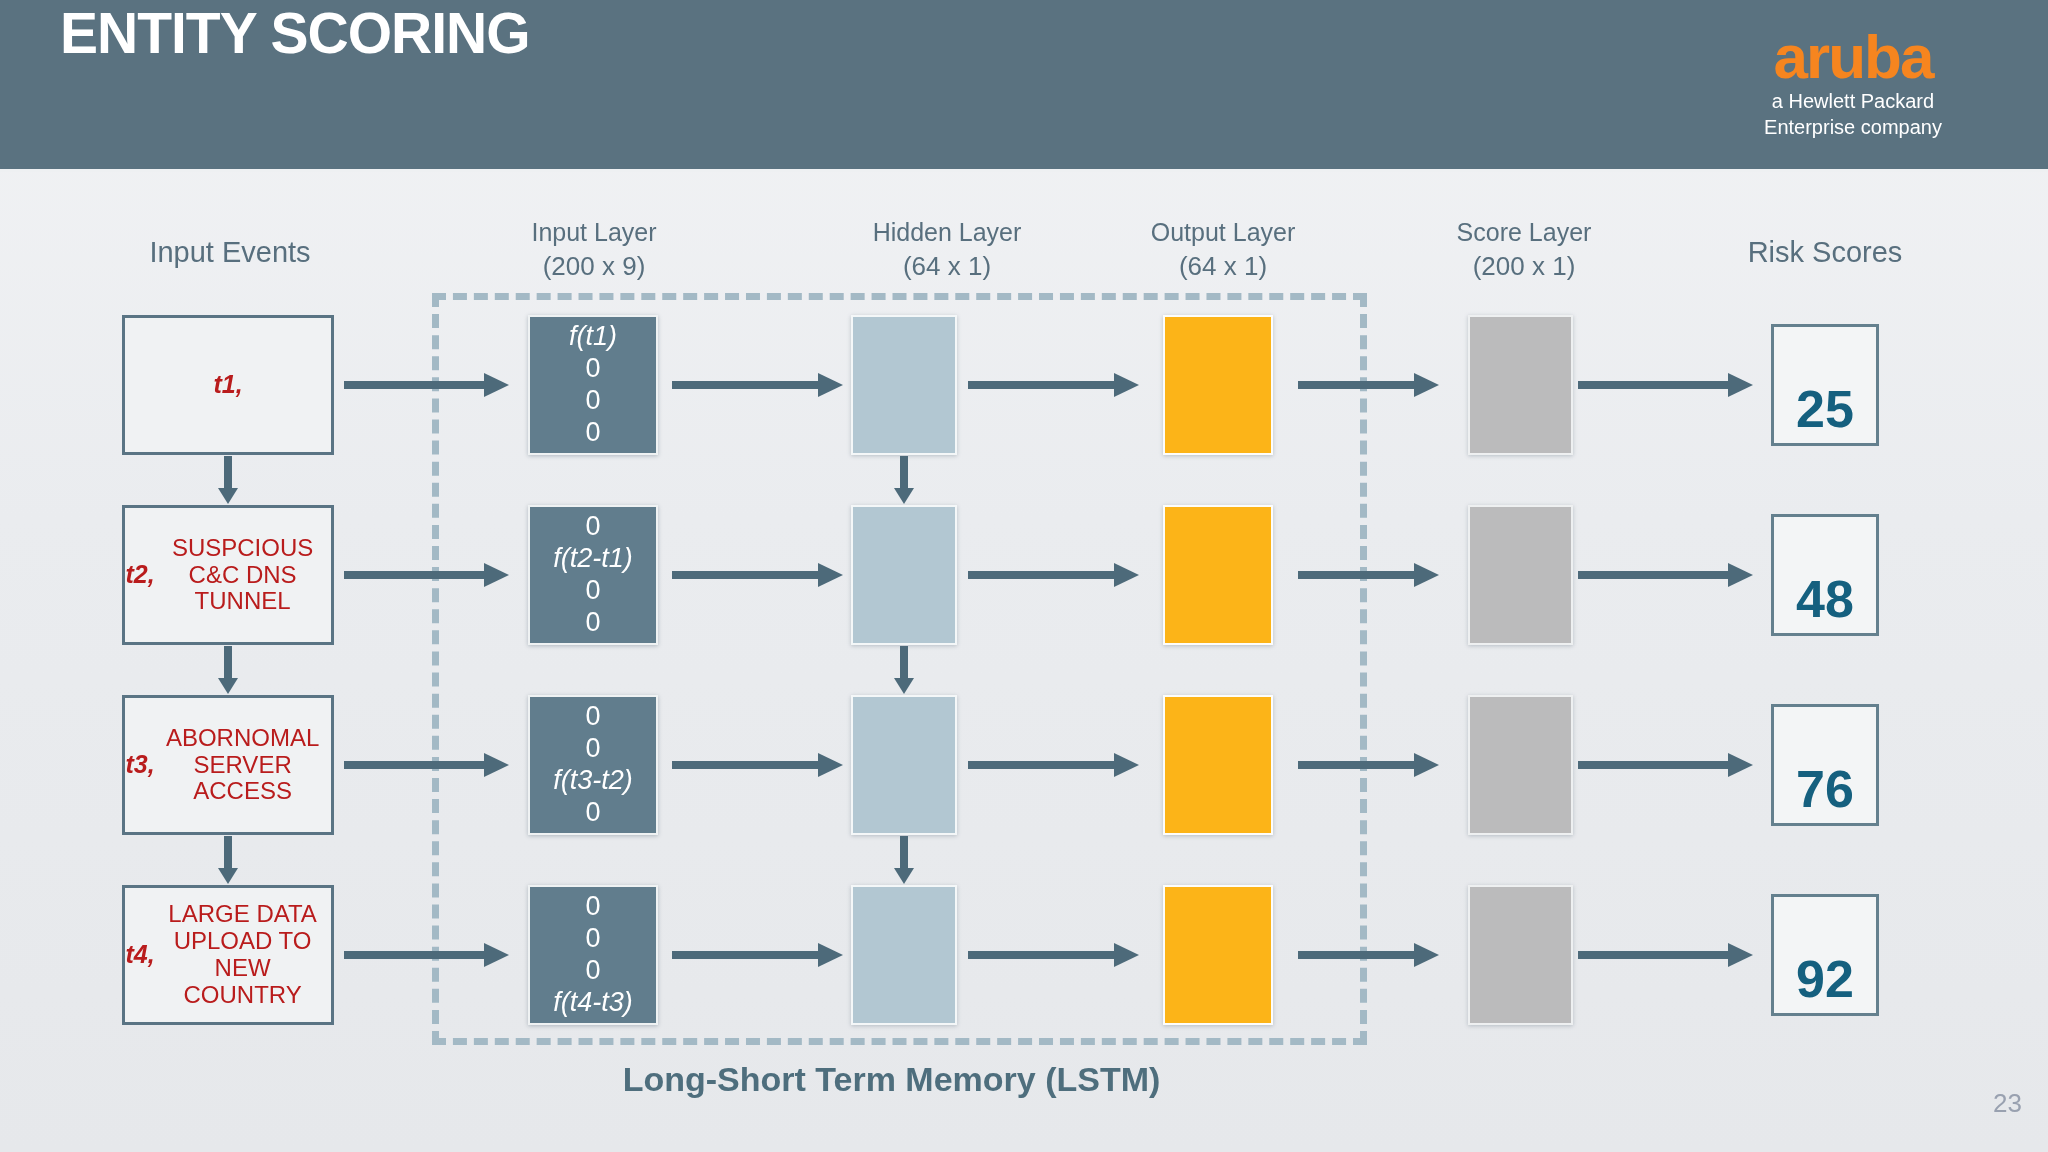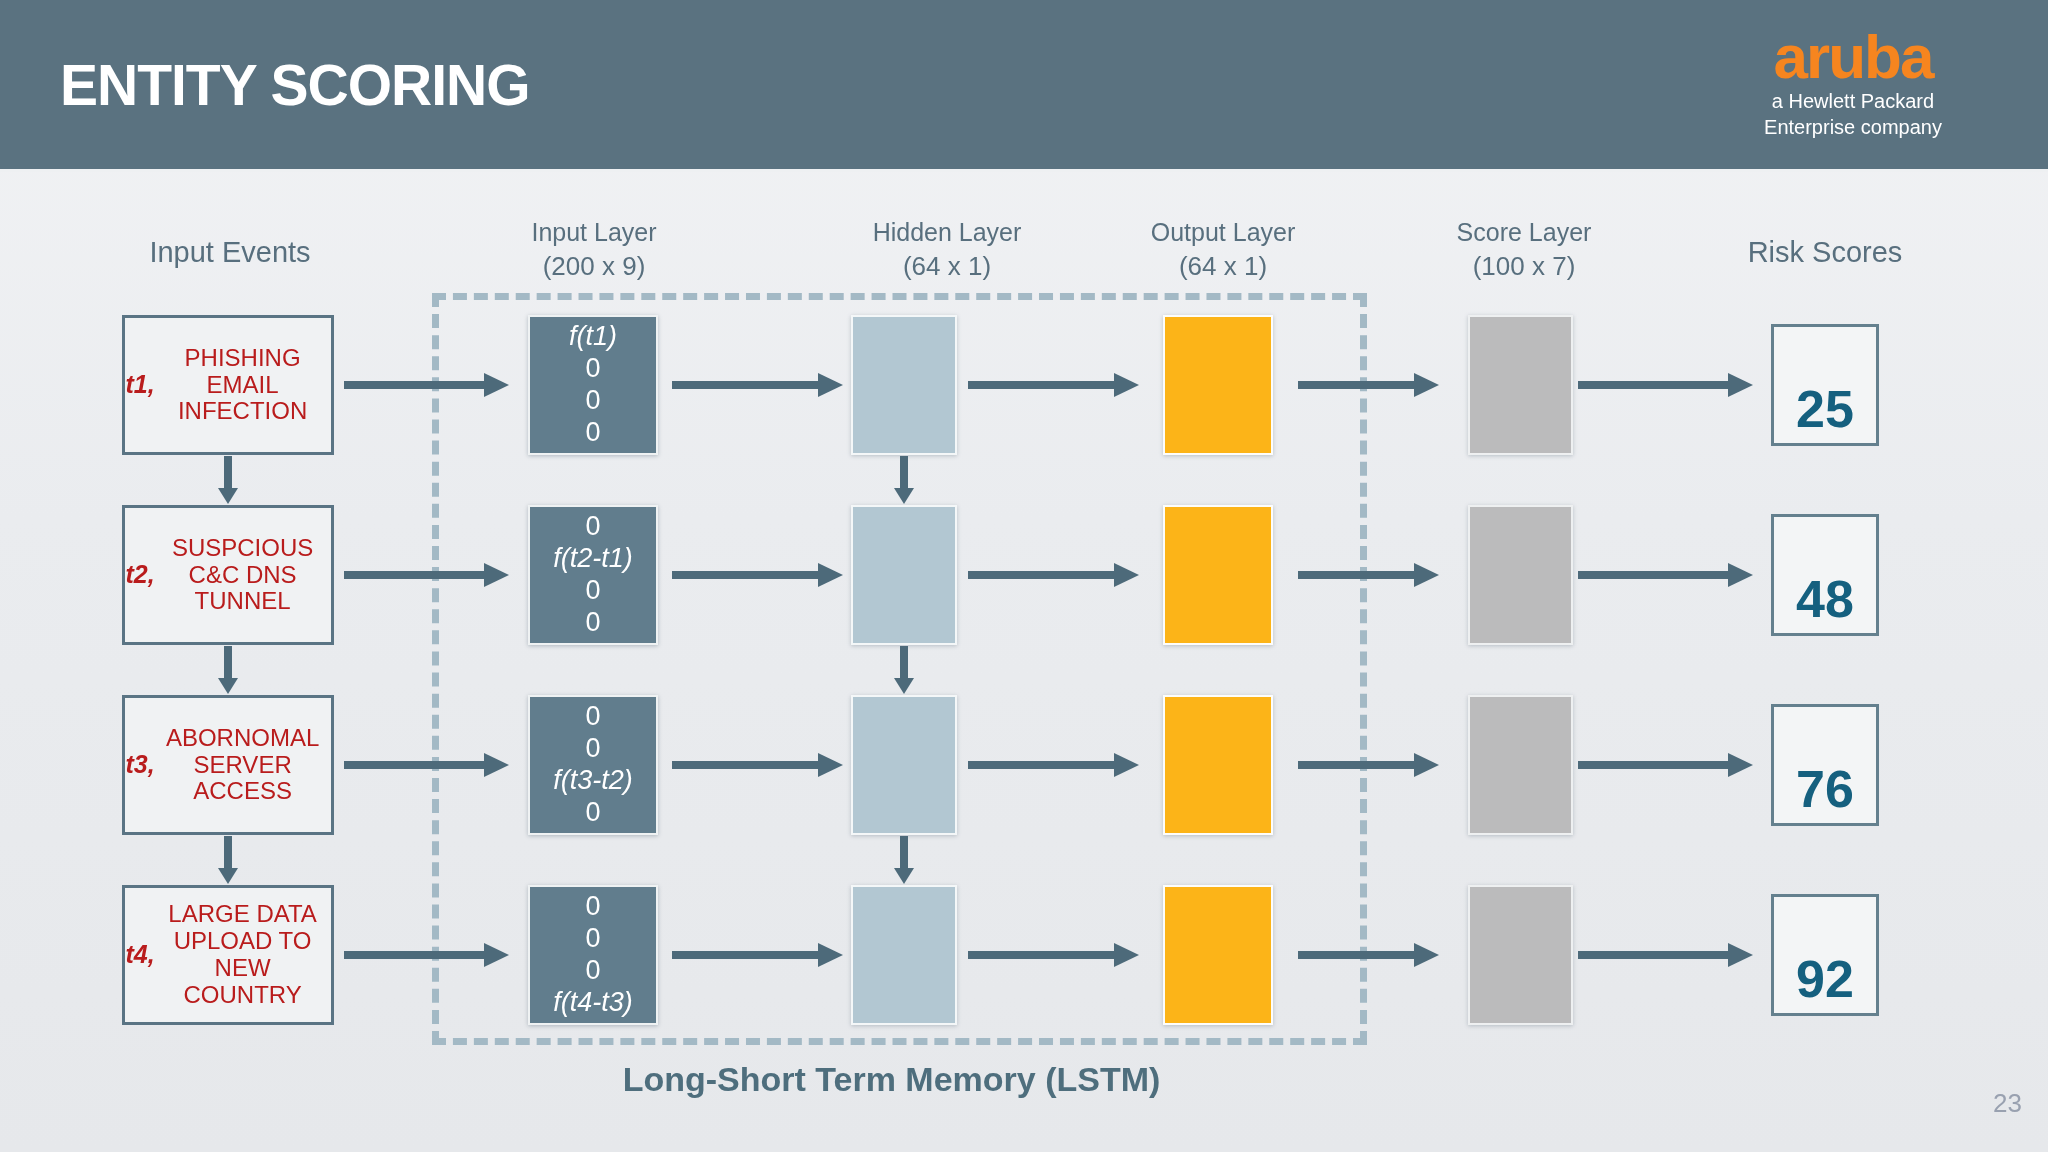--- a/index.html
+++ b/index.html
@@ -5,21 +5,21 @@
   html,body{margin:0;padding:0;background:#cfd3d8;}
   .slide{
     position:relative;width:2048px;height:1152px;overflow:hidden;
     font-family:"Liberation Sans",sans-serif;
     background:linear-gradient(180deg,#f2f3f5 0%,#eaecef 45%,#e6e8eb 100%);
   }
   
   .header{
     position:absolute;left:0;top:0;width:100%;height:172px;
     background:#5a7280;border-bottom:3px solid #eef0f2;box-sizing:border-box;
-    display:flex;align-items:center;
+    display:flex;align-items:flex-start;
   }
   .titles{display:flex;align-items:baseline;gap:22px;padding-left:60px;white-space:nowrap;}
   .title-main{color:#ffffff;font-weight:bold;font-size:57px;letter-spacing:-1px;}
   .title-sub{color:#a9c1cd;font-weight:bold;font-size:51px;letter-spacing:-1px;}
   .logo{position:absolute;right:80px;top:26px;width:230px;display:flex;flex-direction:column;align-items:center;}
   .logo-word{color:#f6851f;font-weight:bold;font-size:62px;letter-spacing:-2px;line-height:1;}
   .logo-sub{color:#ffffff;font-size:20px;line-height:1.3;}
   
   .canvas{position:absolute;left:0;top:172px;width:2048px;height:980px;}
   .col-head{position:absolute;transform:translateX(-50%);text-align:center;color:#586f7e;}
@@ -117,32 +117,31 @@
     <div class="col-head" style="left:947px;top:46px;">
       <div class="col-title">Hidden Layer</div>
       <div class="col-dims">(64 x 1)</div>
     </div>
     <div class="col-head" style="left:1223px;top:46px;">
       <div class="col-title">Output Layer</div>
       <div class="col-dims">(64 x 1)</div>
     </div>
     <div class="col-head" style="left:1524px;top:46px;">
       <div class="col-title">Score Layer</div>
-      <div class="col-dims">(100 x 7)</div>
+      <div class="col-dims">(200 x 1)</div>
     </div>
     <div class="col-head single" style="left:1825px;top:64px;">
       <div class="col-title">Risk Scores</div>
     </div>
 
     <div class="lstm-rect"></div>
 
     <div class="row" style="top:143px;">
       <div class="event-box">
         <div class="event-time">t1,</div>
-        <div class="event-desc">PHISHING EMAIL INFECTION</div>
       </div>
       <div class="arrow a1"></div>
       <div class="vec-box">
         <span class="vec-line fline">f(t1)</span>
         <span class="vec-line">0</span>
         <span class="vec-line">0</span>
         <span class="vec-line">0</span>
       </div>
       <div class="arrow a2"></div>
       <div class="hidden-box"></div>

